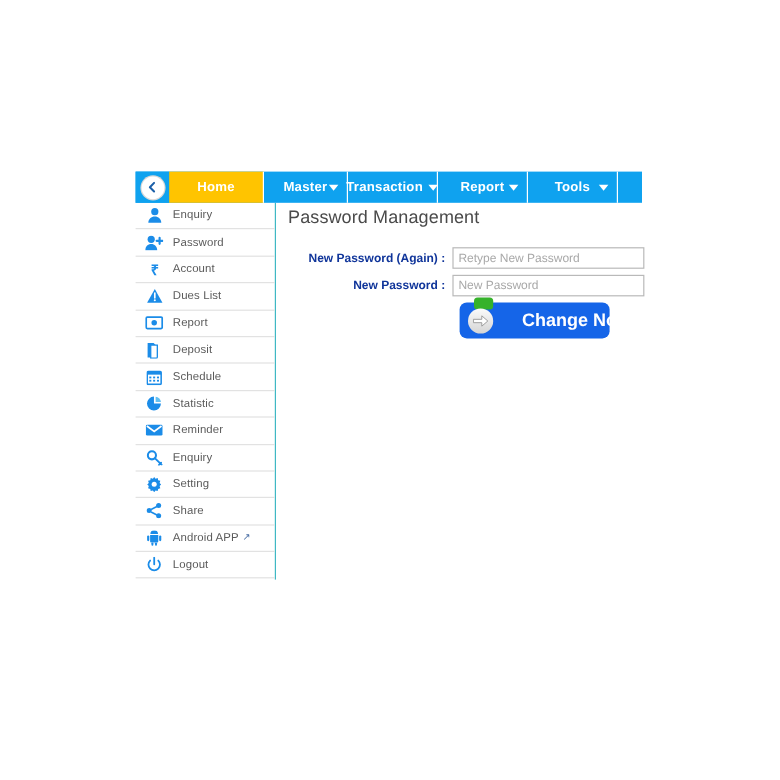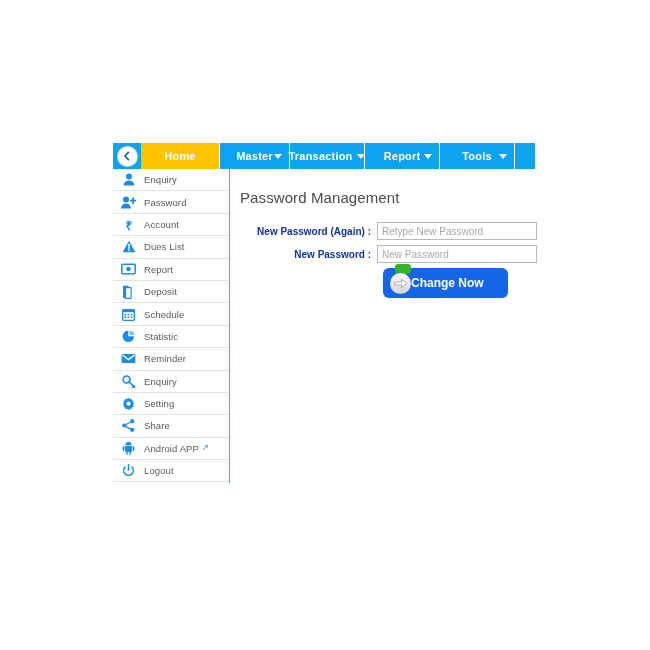--- a/index.html
+++ b/index.html
@@ -131,21 +131,21 @@
   .ext-glyph {
     margin-left: 3px;
     font-size: 8px;
     color: #4a6fa5;
     line-height: 1;
   }
 
   
   .content {
     flex: 1 1 auto;
-    padding: 20px 0 0 10px;
+    padding: 4px 0 0 10px;
     min-height: 344px;
     box-sizing: border-box;
   }
   .page-title {
     font-size: 15px;
     color: #4a4a4a;
     font-weight: normal;
     margin: 0 0 16px 0;
     letter-spacing: .1px;
   }
@@ -219,23 +219,23 @@
     display: flex;
     align-items: center;
     justify-content: center;
     flex: 0 0 21px;
   }
   .btn-arrow svg { display: block; }
   .btn-text {
     position: relative;
     z-index: 1;
     color: #ffffff;
-    font-size: 12px;
+    font-size: 15px;
     font-weight: bold;
-    margin-left: 0;
+    margin-left: 24px;
     white-space: nowrap;
   }
 </style>
 </head>
 <body>
 
 <div class="app">
 
   <div class="navbar">
 

